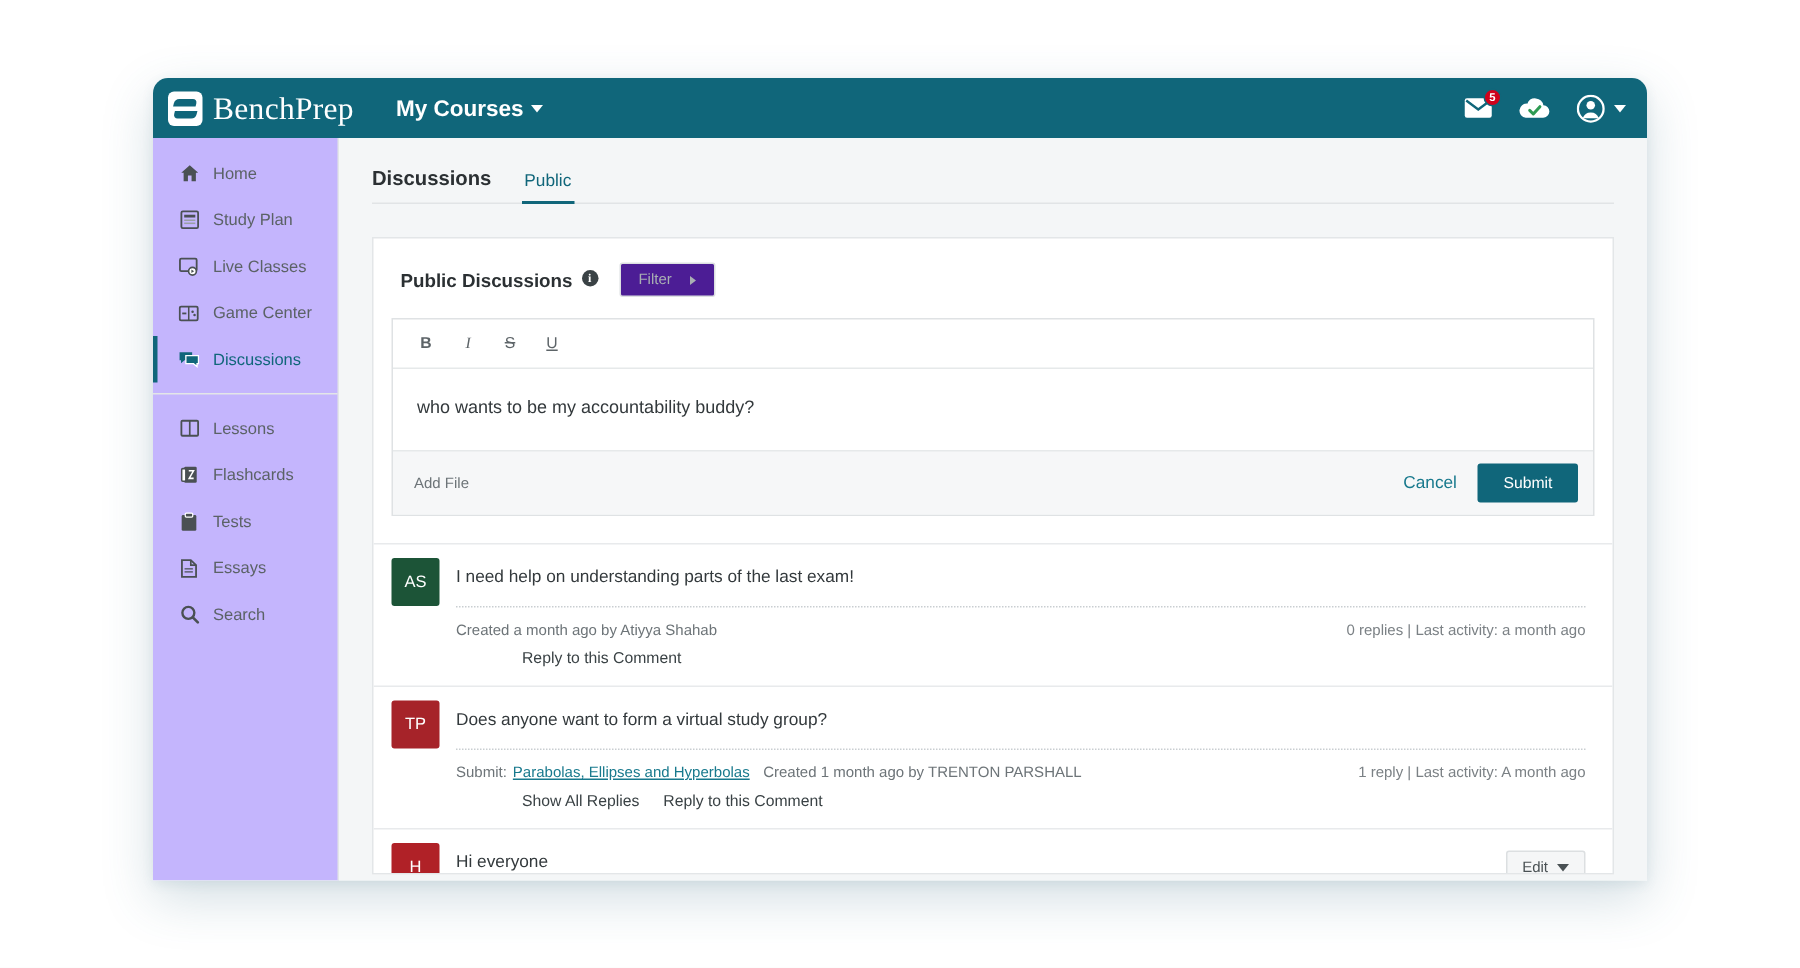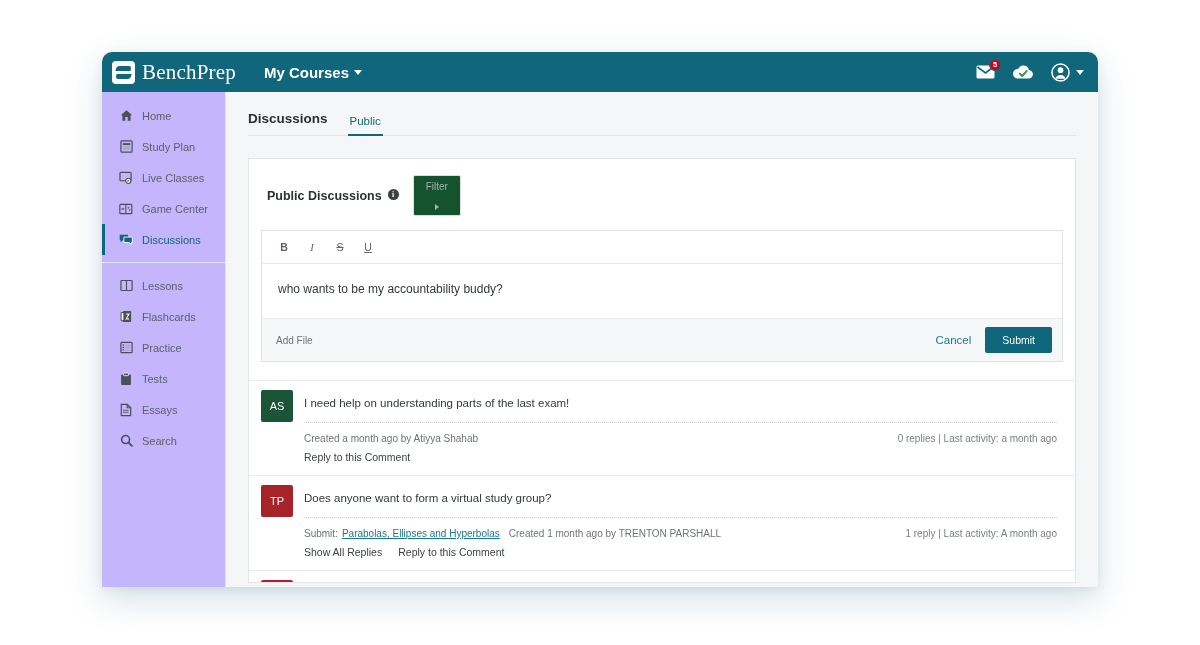--- a/index.html
+++ b/index.html
@@ -161,28 +161,27 @@
   }
   .info-dot {
     width: 11px; height: 11px; border-radius: 50%;
     background: #3a4245; color: #fff;
     font-size: 8px; font-weight: bold;
     display: flex; align-items: center; justify-content: center;
     font-family: "Liberation Serif", serif;
   }
   #filter-btn {
     border: 1px solid #dcdfe1;
-    background: #14532d;
+    background: #4c1d95;
     color: #a9afb3;
     font-size: 10px;
     padding: 5px 12px;
     display: flex; align-items: center; gap: 12px;
     cursor: pointer;
     border-radius: 2px;
-    flex-direction: column;
   }
   .caret-right {
     width: 0; height: 0;
     border-top: 3.5px solid transparent;
     border-bottom: 3.5px solid transparent;
     border-left: 4.5px solid currentColor;
   }
 
   
   #composer {
@@ -249,21 +248,21 @@
   .post-body { flex: 1 1 auto; min-width: 0; }
   .post-text { font-size: 11.5px; color: #33393c; padding-top: 4px; }
   .dotted-rule {
     border-bottom: 1px dotted #c9ced1;
     margin: 13px 0 10px 0;
   }
   .meta-row { display: flex; align-items: baseline; gap: 9px; font-size: 10px; color: #6d7478; }
   .topic-label { color: #6d7478; }
   .topic-link { color: #18798d; text-decoration: underline; cursor: pointer; }
   .meta-right { margin-left: auto; white-space: nowrap; font-size: 10px; color: #7b8185; }
-  .actions-row { display: flex; gap: 16px; margin-top: 7px; }
+  .actions-row { display: flex; gap: 16px; margin-top: 7px; margin-left: 44px; }
   .action-link { font-size: 10.5px; color: #3a4245; cursor: pointer; }
   #edit-btn {
     position: absolute; right: 18px; top: 14px;
     border: 1px solid #dcdfe1; background: #f5f6f7;
     color: #4a5154; font-size: 10px;
     padding: 5px 10px;
     display: flex; align-items: center; gap: 6px;
     cursor: pointer; border-radius: 2px;
   }
 </style>
@@ -386,34 +385,20 @@
         <span class="side-icon">
           <svg width="13" height="13" viewBox="0 0 14 14">
               <rect x="3" y="1.2" width="9" height="11.6" rx="1" fill="#4a5053"></rect>
               <rect x="1.2" y="2.6" width="3" height="9" rx="0.8" fill="#ffffff" stroke="#4a5053" stroke-width="1.1"></rect>
               <path d="M6.3 4.2h3.4L6.6 9.6h3.2" stroke="#ffffff" stroke-width="1.1" fill="none"></path>
             </svg>
         </span>
         <span>Flashcards</span>
       </div>
 
-      <div class="side-item">
-        <span class="side-icon">
-          <svg width="13" height="13" viewBox="0 0 14 14">
-              <rect x="1" y="1.4" width="12" height="11.2" rx="1" fill="none" stroke="#4a5053" stroke-width="1.3"></rect>
-              <rect x="2.8" y="3.7" width="1.6" height="1.4" fill="#4a5053"></rect>
-              <rect x="2.8" y="6.3" width="1.6" height="1.4" fill="#4a5053"></rect>
-              <rect x="2.8" y="8.9" width="1.6" height="1.4" fill="#4a5053"></rect>
-              <rect x="5.6" y="4.1" width="5" height="0.9" fill="#9aa0a3"></rect>
-              <rect x="5.6" y="6.7" width="5" height="0.9" fill="#9aa0a3"></rect>
-              <rect x="5.6" y="9.3" width="5" height="0.9" fill="#9aa0a3"></rect>
-            </svg>
-        </span>
-        <span>Practice</span>
-      </div>
 
       <div class="side-item">
         <span class="side-icon">
           <svg width="12" height="14" viewBox="0 0 13 14">
               <rect x="1.2" y="2" width="10.6" height="11.4" rx="1" fill="#4a5053"></rect>
               <rect x="3.8" y="0.6" width="5.4" height="2.8" rx="0.8" fill="#4a5053" stroke="#ffffff" stroke-width="0.9"></rect>
             </svg>
         </span>
         <span>Tests</span>
       </div>

